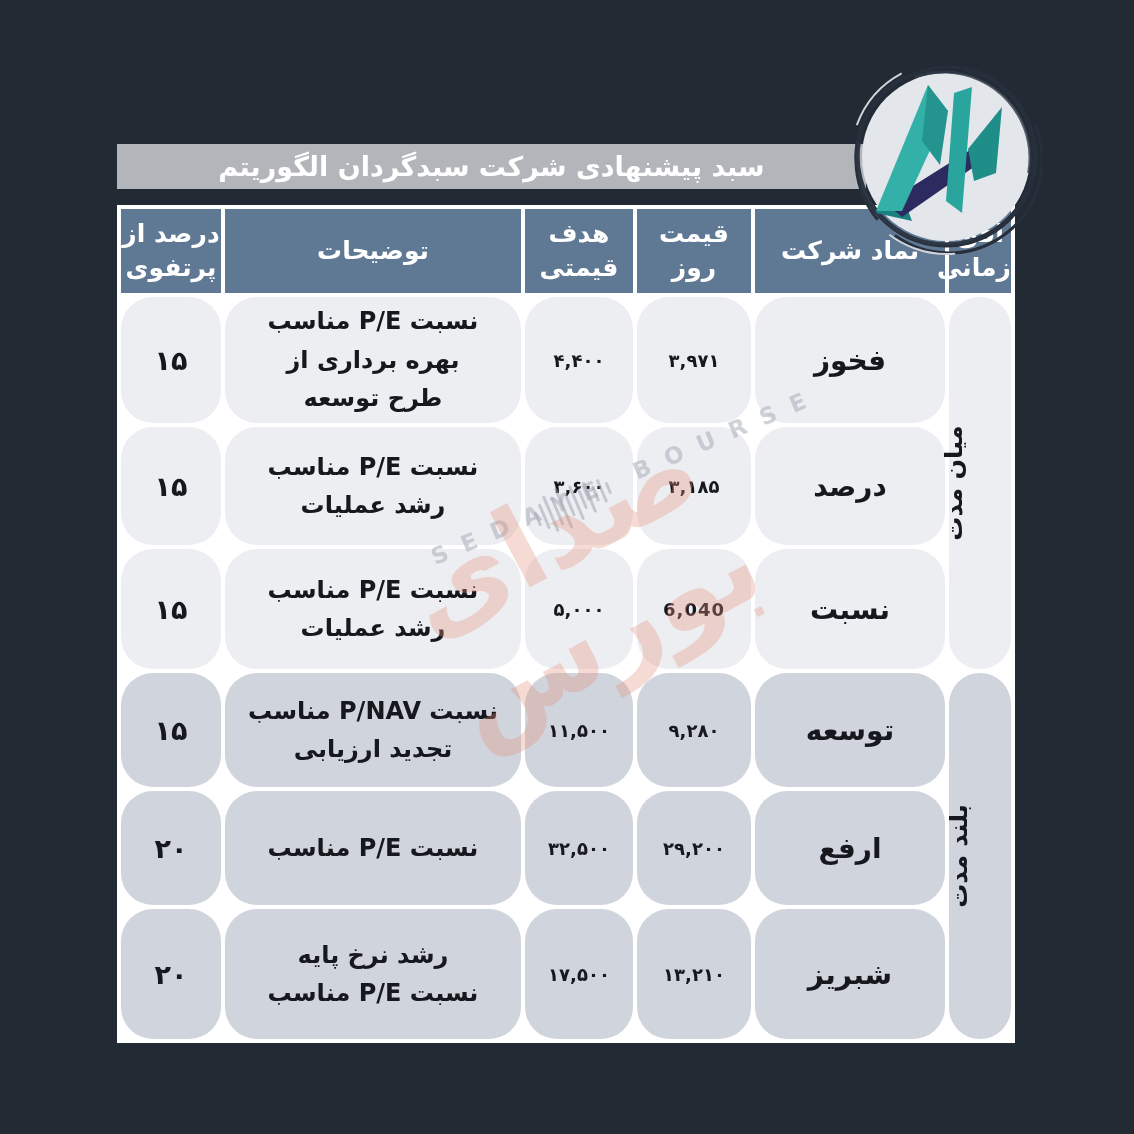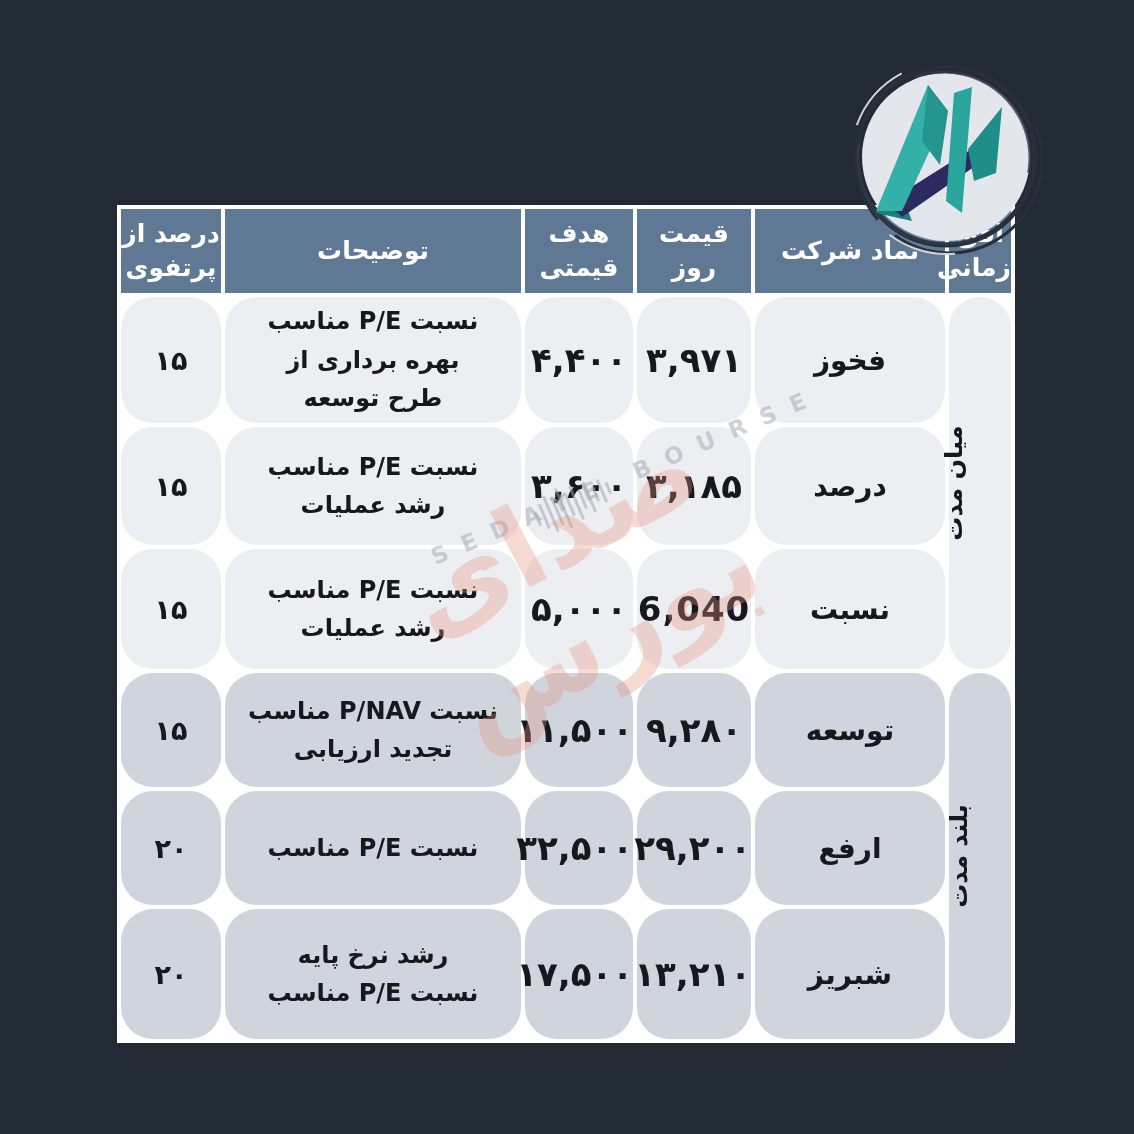--- a/index.html
+++ b/index.html
@@ -26,21 +26,21 @@
   }
   td {
     text-align:center; vertical-align:middle; font-weight:bold; color:#16181d; padding:0;border-radius:32px;
   }
   tr.g1 td { background:#edeef2; }
   tr.g2 td { background:#d0d4dc; }
   tr.hdr   { height:84px; }
   tr.r1 { height:126px; } tr.r2 { height:118px; } tr.r3 { height:120px; }
   tr.r4 { height:114px; } tr.r5 { height:114px; } tr.r6 { height:130px; }
   td.sym  { font-size:28px; }
-  td.num  { font-size:34px; letter-spacing:1px; }
+  td.num  { font-size:18px; letter-spacing:1px; }
   td.note { font-size:24px; white-space:pre-line; line-height:1.6; }
   td.pct  { font-size:27px; }
   td.vcell { position:relative; }
   td.vcell .vtext {
     display:inline-block; transform:rotate(-90deg); white-space:nowrap;
     font-size:24px; font-weight:bold; color:#16181d;
   }
 
   
   .logo { position:absolute; left:850px; top:45px; z-index:6; }
@@ -56,20 +56,23 @@
     position:absolute; left:408px; top:468px; width:340px; text-align:center;
     transform:rotate(-28deg); font-size:112px; font-weight:bold; line-height:1.02;
     color:#e4927f; opacity:.33; white-space:pre-line;
   }
 </style>
 </head>
 <body>
 
 <div class="page">
 
+  <div class="title-bar">
+    <span>سبد پیشنهادی شرکت سبدگردان الگوریتم</span>
+  </div>
 
   <table class="grid" dir="rtl">
     <colgroup>
       <col style="width:62px">
         <col style="width:190px">
         <col style="width:114px">
       <col style="width:108px">
         <col style="width:296px">
         <col style="width:100px">
     </colgroup>

